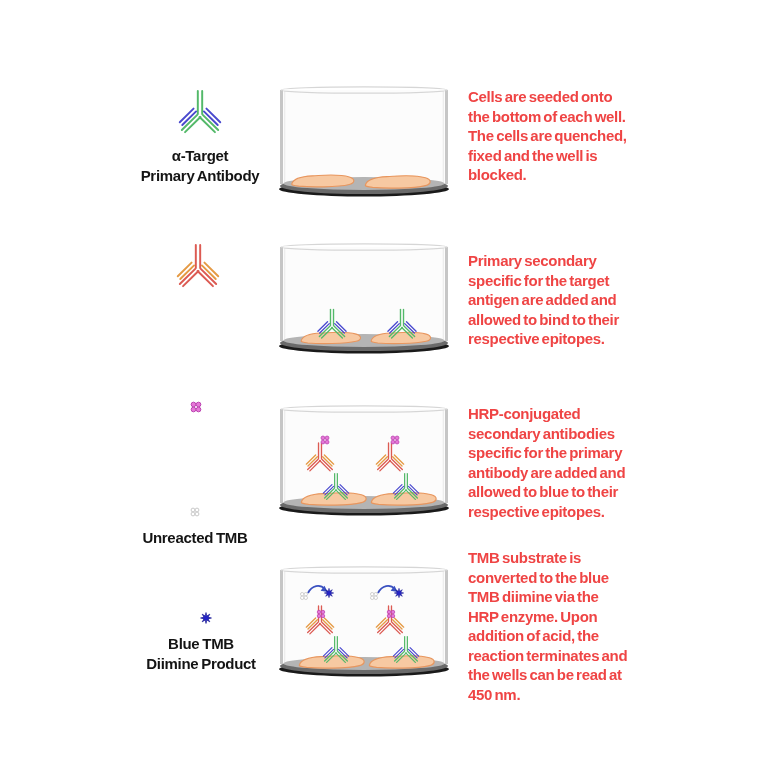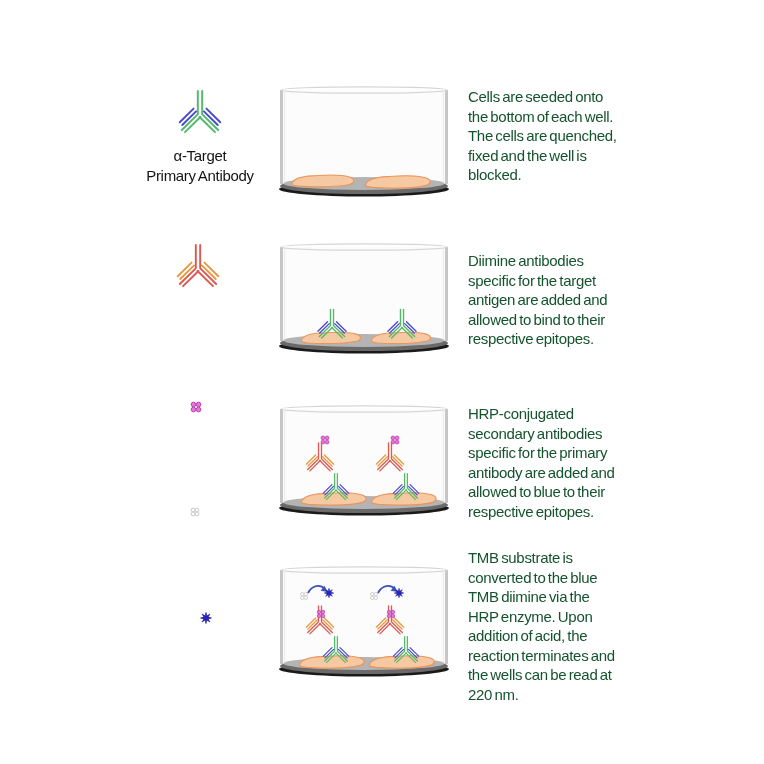--- a/index.html
+++ b/index.html
@@ -1,21 +1,21 @@
 <!DOCTYPE html>
 <html><head>
 <meta charset="utf-8">
 <style>
   html,body{margin:0;padding:0;background:#ffffff;}
   .figure{position:relative;width:764px;height:764px;background:#ffffff;overflow:hidden;
           font-family:"Liberation Sans",sans-serif;}
   .abs{position:absolute;}
-  .label{font-weight:normal;font-size:15px;line-height:19.5px;color:#141414;text-align:center;
+  .label{font-weight:bold;font-size:15px;line-height:19.5px;color:#141414;text-align:center;
          white-space:pre-line;letter-spacing:-0.3px;word-spacing:-1px;}
-  .desc{font-weight:normal;font-size:15px;line-height:19.5px;color:#14532d;text-align:left;
+  .desc{font-weight:bold;font-size:15px;line-height:19.5px;color:#ef4444;text-align:left;
         white-space:pre-line;letter-spacing:-0.3px;word-spacing:-1.5px;}
   svg{display:block;overflow:visible;}
 </style>
 </head>
 <body>
 
 <div class="figure">
 
   <svg width="0" height="0" style="position:absolute" aria-hidden="true">
     <defs>
@@ -86,33 +86,34 @@
   </svg>
 
   <svg class="abs" style="left:275px;top:240px" width="178" height="122" viewBox="0 0 178 122">
     <use href="#well-shell"></use>
     <use href="#cellpath" transform="translate(57,98) scale(1.1)"></use>
     <use href="#cellpath" transform="translate(127,98) scale(1.1)"></use>
     <use href="#ab" transform="translate(57,91) scale(0.8)" style="--hc:#53b969;--lc:#4a4ace"></use>
     <use href="#ab" transform="translate(127,91) scale(0.8)" style="--hc:#53b969;--lc:#4a4ace"></use>
   </svg>
 
-  <div class="abs desc" style="left:468px;top:251px;width:215px">Diimine antibodies
+  <div class="abs desc" style="left:468px;top:251px;width:215px">Primary secondary
 specific for the target
 antigen are added and
 allowed to bind to their
 respective epitopes.</div>
 
   <svg class="abs" style="left:188px;top:399px" width="16" height="16">
     <use href="#hrp" transform="translate(8,8) scale(1.1)"></use>
   </svg>
 
   <svg class="abs" style="left:188px;top:505px" width="14" height="14">
     <use href="#tmbring" transform="translate(7,7) scale(1.0)"></use>
   </svg>
+  <div class="abs label" style="left:85px;top:528px;width:220px">Unreacted TMB</div>
 
   <svg class="abs" style="left:275px;top:402px" width="178" height="122" viewBox="0 0 178 122">
     <use href="#well-shell"></use>
     <use href="#cellpath" transform="translate(60,97) scale(1.2)"></use>
     <use href="#cellpath" transform="translate(130,97) scale(1.2)"></use>
     <use href="#ab" transform="translate(61,91) scale(0.72)" style="--hc:#53b969;--lc:#4a4ace"></use>
     <use href="#ab" transform="translate(45,62) scale(0.78)" style="--hc:#dc5a52;--lc:#e59a44"></use>
     <use href="#hrp" transform="translate(50,38) scale(0.9)"></use>
     <use href="#ab" transform="translate(131,91) scale(0.72)" style="--hc:#53b969;--lc:#4a4ace"></use>
     <use href="#ab" transform="translate(115,62) scale(0.78)" style="--hc:#dc5a52;--lc:#e59a44"></use>
@@ -122,20 +123,22 @@
   <div class="abs desc" style="left:468px;top:404px;width:215px">HRP-conjugated
 secondary antibodies
 specific for the primary
 antibody are added and
 allowed to blue to their
 respective epitopes.</div>
 
   <svg class="abs" style="left:198px;top:610px" width="16" height="16">
     <use href="#star" transform="translate(8,8) scale(1.0)"></use>
   </svg>
+  <div class="abs label" style="left:91px;top:634px;width:220px">Blue TMB
+Diimine Product</div>
 
   <svg class="abs" style="left:275px;top:563px" width="178" height="122" viewBox="0 0 178 122">
     <use href="#well-shell"></use>
     <use href="#cellpath" transform="translate(58,99) scale(1.2)"></use>
     <use href="#cellpath" transform="translate(128,99) scale(1.2)"></use>
 
     <use href="#ab" transform="translate(61,93) scale(0.72)" style="--hc:#53b969;--lc:#4a4ace"></use>
     <use href="#ab" transform="translate(45,64) scale(0.78)" style="--hc:#dc5a52;--lc:#e59a44"></use>
     <use href="#hrp" transform="translate(46,51) scale(0.85)"></use>
     <use href="#tmbring" transform="translate(29,33) scale(0.9)"></use>
@@ -152,15 +155,15 @@
     <use href="#star" transform="translate(124,30) scale(0.85)"></use>
   </svg>
 
   <div class="abs desc" style="left:468px;top:548px;width:215px">TMB substrate is
 converted to the blue
 TMB diimine via the
 HRP enzyme. Upon
 addition of acid, the
 reaction terminates and
 the wells can be read at
-220 nm.</div>
+450 nm.</div>
 
 </div>
 
 </body></html>

